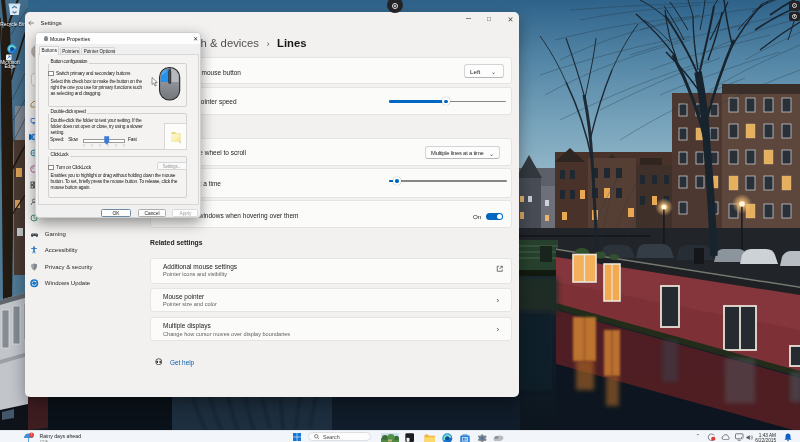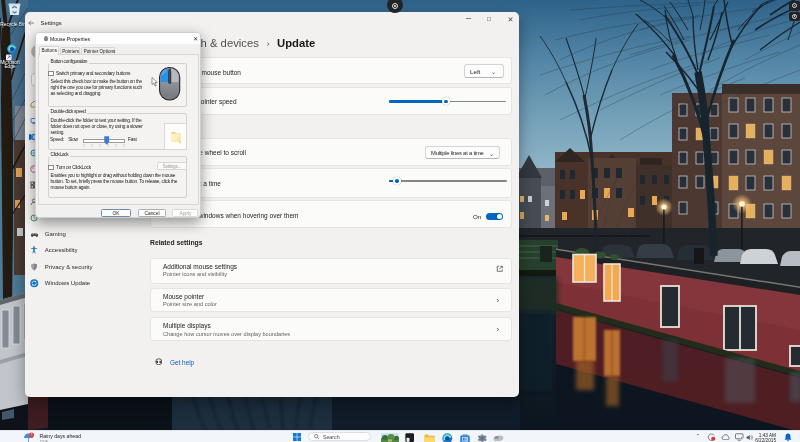--- a/index.html
+++ b/index.html
@@ -436,21 +436,21 @@
           <path d="M12 8 A4 4 0 0 1 4.5 10" stroke="#fff" stroke-width="1.4" fill="none"></path>
           <path d="M11.5 3.2 L11.8 6.3 L8.8 5.8 Z" fill="#fff"></path>
           <path d="M4.5 12.8 L4.2 9.7 L7.2 10.2 Z" fill="#fff"></path>
         </svg>
     <span class="abs" style="left:19.8px;top:268.8px;">Windows Update</span>
   </div>
 
   <div class="abs" id="content" style="left:0;top:0;width:494px;height:385px;">
     <span class="abs" style="left:175.5px;top:25px;font-size:11.3px;color:#50504e;white-space:nowrap;">h &amp; devices</span>
     <span class="abs" style="left:241.5px;top:26.5px;font-size:9.5px;color:#5f5f5f;">›</span>
-    <b class="abs" style="left:252px;top:25px;font-size:11.3px;color:#191919;white-space:nowrap;">Update</b>
+    <b class="abs" style="left:252px;top:25px;font-size:11.3px;color:#191919;white-space:nowrap;">Lines</b>
 
     <div class="abs card" style="left:125px;top:45.5px;width:361.6px;height:27px;"></div>
     <div class="abs card" style="left:125px;top:75.5px;width:361.6px;height:27.5px;"></div>
     <div class="abs card" style="left:125px;top:126.5px;width:361.6px;height:27.5px;"></div>
     <div class="abs card" style="left:125px;top:156.5px;width:361.6px;height:30px;"></div>
     <div class="abs card" style="left:125px;top:188.5px;width:361.6px;height:27.5px;"></div>
     <span class="abs rowt" style="left:152.4px;top:57px;">Primary mouse button</span>
     <span class="abs rowt" style="left:150.9px;top:86.5px;">Mouse pointer speed</span>
     <span class="abs rowt" style="left:134.6px;top:137.5px;">Roll the mouse wheel to scroll</span>
     <span class="abs rowt" style="left:129.5px;top:168.5px;">Lines to scroll at a time</span>

